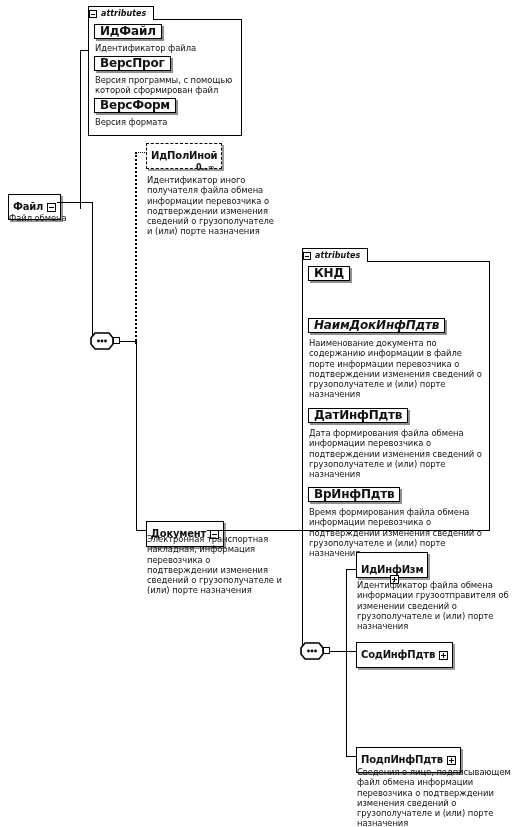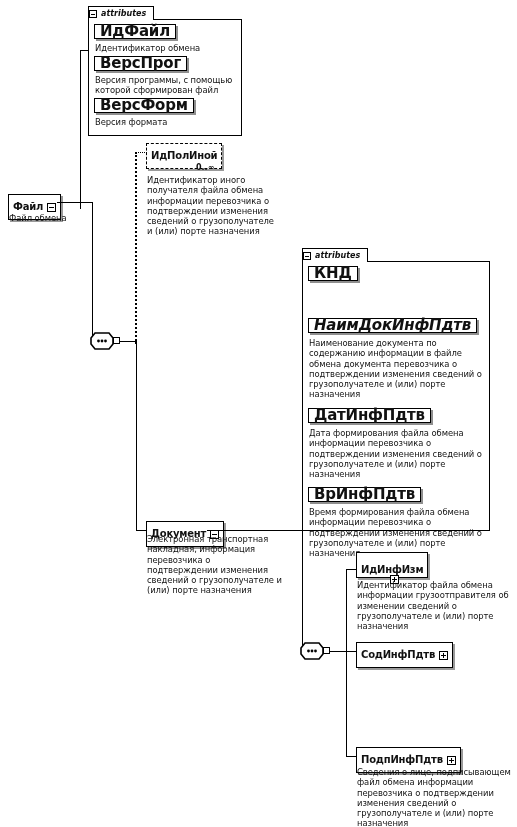--- a/index.html
+++ b/index.html
@@ -155,21 +155,21 @@
     background: #fff;
     height: 15px;
     display: flex;
     align-items: center;
     padding: 0 5px;
     white-space: nowrap;
     box-shadow: 2px 2px 0 0 #8f8f8f;
     z-index: 2;
   }
   .attrchip .nm {
-    font-size: 15px;
+    font-size: 12px;
     font-weight: bold;
     line-height: 9.5px;
     letter-spacing: -0.2px;
   }
 
   
   .seq {
     position: absolute;
     width: 30px;
     height: 18px;
@@ -198,21 +198,21 @@
 
   <div class="attrtab" style="left:88px; top:6px; width:66px;">
     <span class="tgl"></span>
     <span class="lbl">attributes</span>
   </div>
   <div class="attrbox" style="left:88px; top:19px; width:154px; height:117px;"></div>
 
   <div class="attrchip" style="left:94px; top:24px;">
     <span class="nm">ИдФайл</span>
   </div>
-  <div class="desc" style="left:95px; top:43px; width:142px;">Идентификатор обмена</div>
+  <div class="desc" style="left:95px; top:43px; width:142px;">Идентификатор файла</div>
 
   <div class="attrchip" style="left:94px; top:56px;">
     <span class="nm">ВерсПрог</span>
   </div>
   <div class="desc" style="left:95px; top:75px; width:142px;">Версия программы, с помощью которой сформирован файл</div>
 
   <div class="attrchip" style="left:94px; top:98px;">
     <span class="nm">ВерсФорм</span>
   </div>
   <div class="desc" style="left:95px; top:117px; width:142px;">Версия формата</div>
@@ -269,21 +269,21 @@
 
   <div class="vline" style="left:302px; top:265px; height:265px;"></div>
 
   <div class="attrchip" style="left:308px; top:266px;">
     <span class="nm">КНД</span>
   </div>
 
   <div class="attrchip" style="left:308px; top:318px;font-style:italic;">
     <span class="nm">НаимДокИнфПдтв</span>
   </div>
-  <div class="desc" style="left:309px; top:338px; width:178px;">Наименование документа по содержанию информации в файле обмена документа перевозчика о подтверждении изменения сведений о грузополучателе и (или) порте назначения</div>
+  <div class="desc" style="left:309px; top:338px; width:178px;">Наименование документа по содержанию информации в файле порте информации перевозчика о подтверждении изменения сведений о грузополучателе и (или) порте назначения</div>
 
   <div class="attrchip" style="left:308px; top:408px;">
     <span class="nm">ДатИнфПдтв</span>
   </div>
   <div class="desc" style="left:309px; top:428px; width:178px;">Дата формирования файла обмена информации перевозчика о подтверждении изменения сведений о грузополучателе и (или) порте назначения</div>
 
   <div class="attrchip" style="left:308px; top:487px;">
     <span class="nm">ВрИнфПдтв</span>
   </div>
   <div class="desc" style="left:309px; top:507px; width:178px;">Время формирования файла обмена информации перевозчика о подтверждении изменения сведений о грузополучателе и (или) порте назначения</div>

